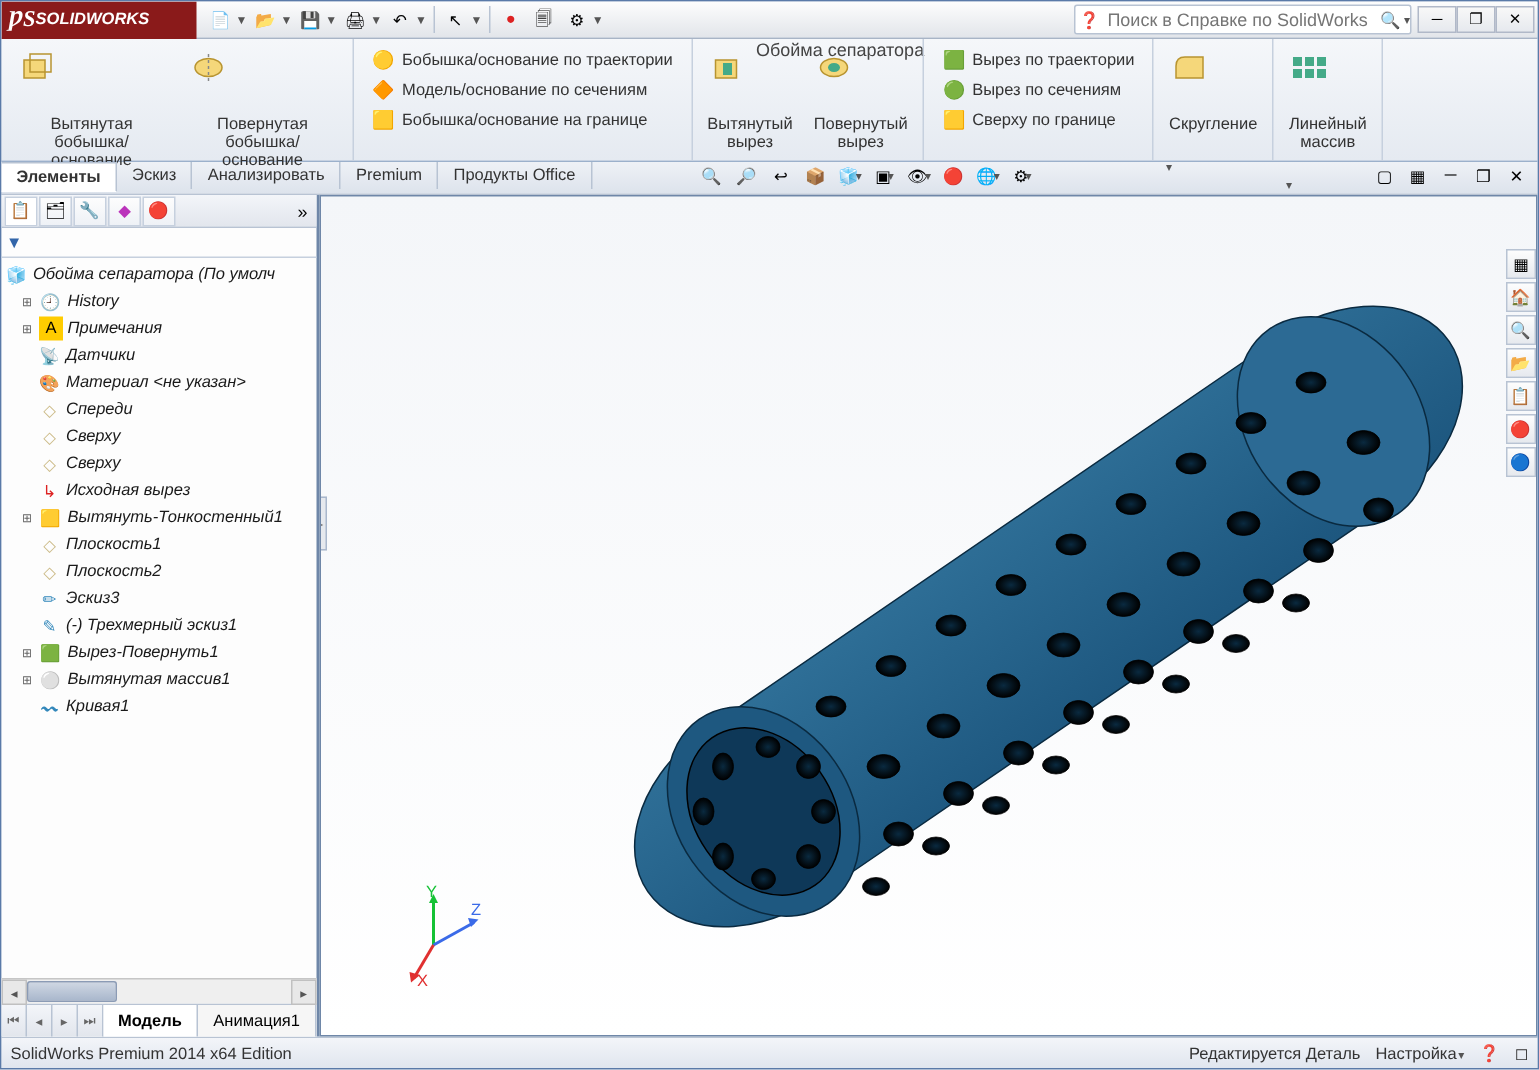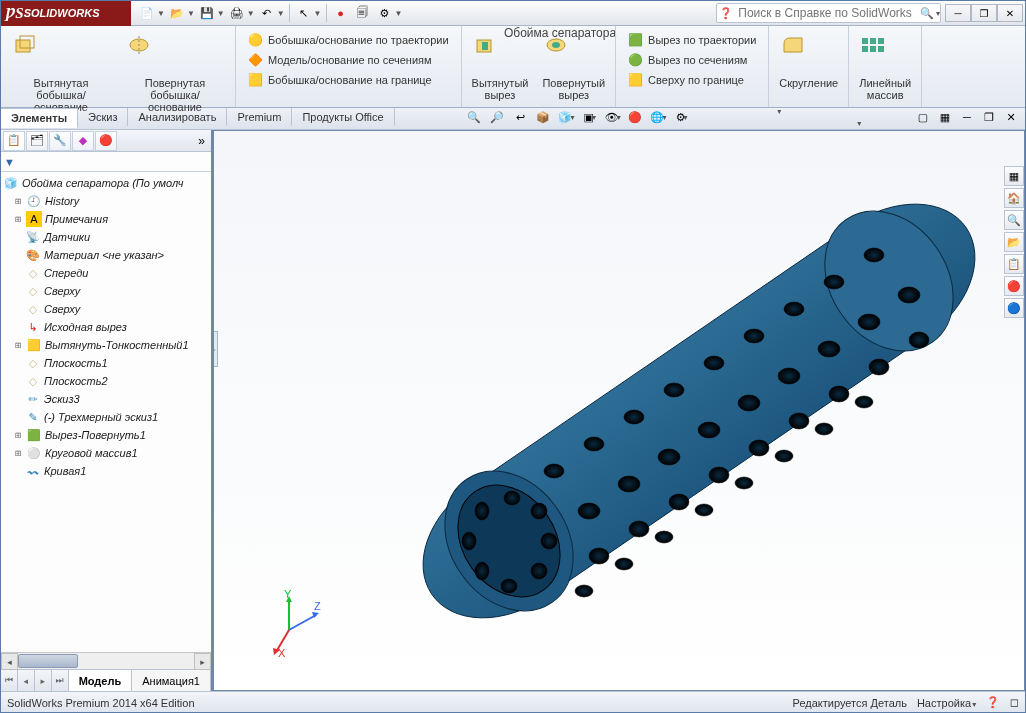--- a/index.html
+++ b/index.html
@@ -319,21 +319,21 @@
           <span class="tree-text">(-) Трехмерный эскиз1</span>
         </div>
       <div class="tree-item indent-1">
           <span class="tree-expand">⊞</span>
           <span class="tree-icon">🟩</span>
           <span class="tree-text">Вырез-Повернуть1</span>
         </div>
       <div class="tree-item indent-1">
           <span class="tree-expand">⊞</span>
           <span class="tree-icon">⚪</span>
-          <span class="tree-text">Круговой массив1</span>
+          <span class="tree-text">Вытянутая массив1</span>
         </div>
       <div class="tree-item indent-2">
           <span class="tree-icon" style="color:#38b">〰</span>
           <span class="tree-text">Кривая1</span>
         </div>
     </div>
     <div class="hscroll-track">
       <div class="hscroll-arrow" style="left:0">◂</div>
       <div class="hscroll-thumb"></div>
       <div class="hscroll-arrow" style="right:0">▸</div>

